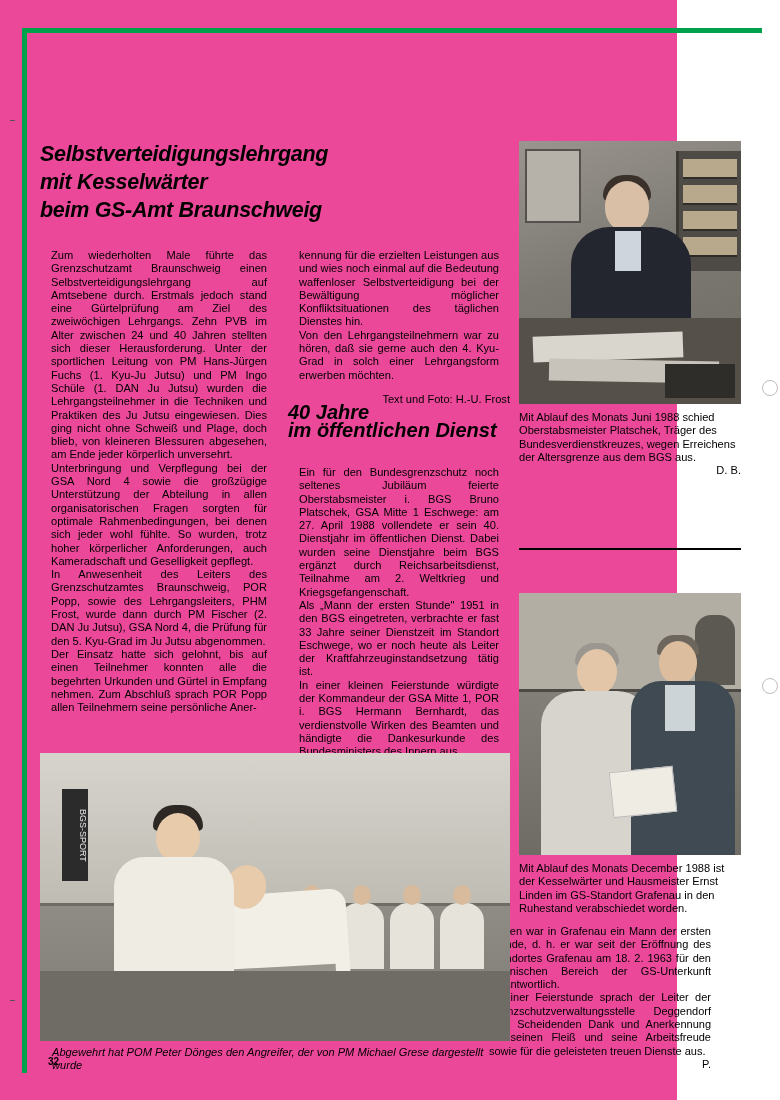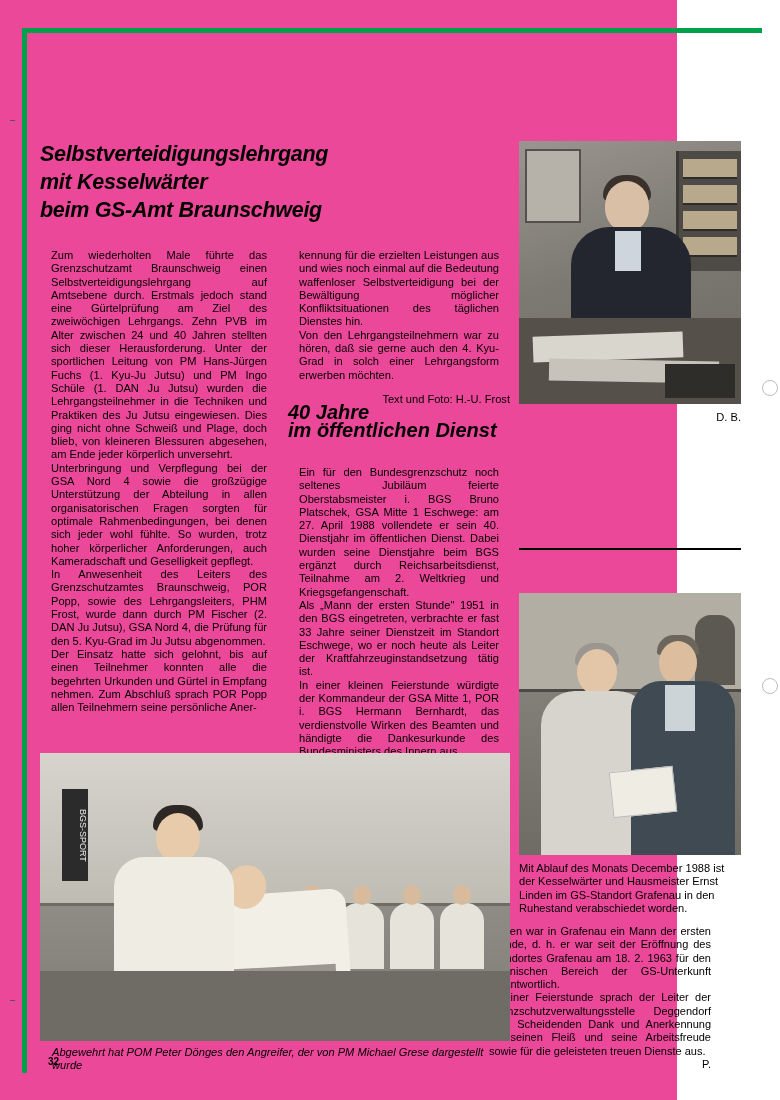--- a/index.html
+++ b/index.html
@@ -395,20 +395,21 @@
     <div class="p1-person-head"></div>
     <div class="p1-body"></div>
     <div class="p1-shirt"></div>
     <div class="p1-desk"></div>
     <div class="p1-papers"></div>
     <div class="p1-papers2"></div>
     <div class="p1-box"></div>
   </div>
 
   <div class="cap cap-1">
+    <span>Mit Ablauf des Monats Juni 1988 schied Oberstabsmeister Platschek, Träger des Bundesverdienstkreuzes, wegen Erreichens der Altersgrenze aus dem BGS aus.</span>
     <span class="cap-right">D. B.</span>
   </div>
 
   <div class="rule"></div>
 
   <div class="photo photo-2">
     <div class="p2-wall"></div>
     <div class="p2-panel"></div>
     <div class="p2-bg-person"></div>
     <div class="p2-hairA"></div>

